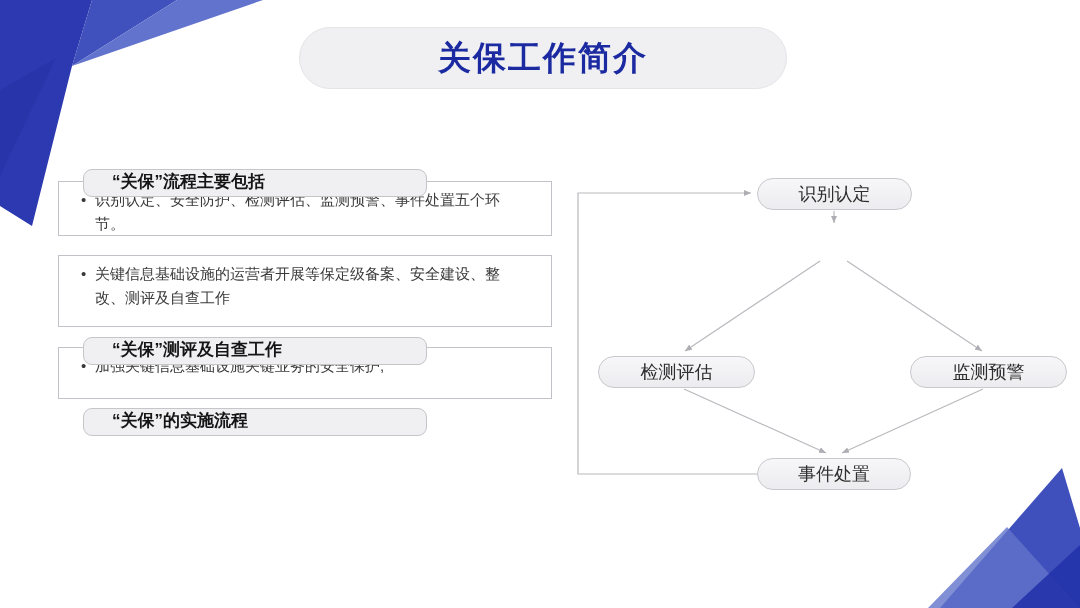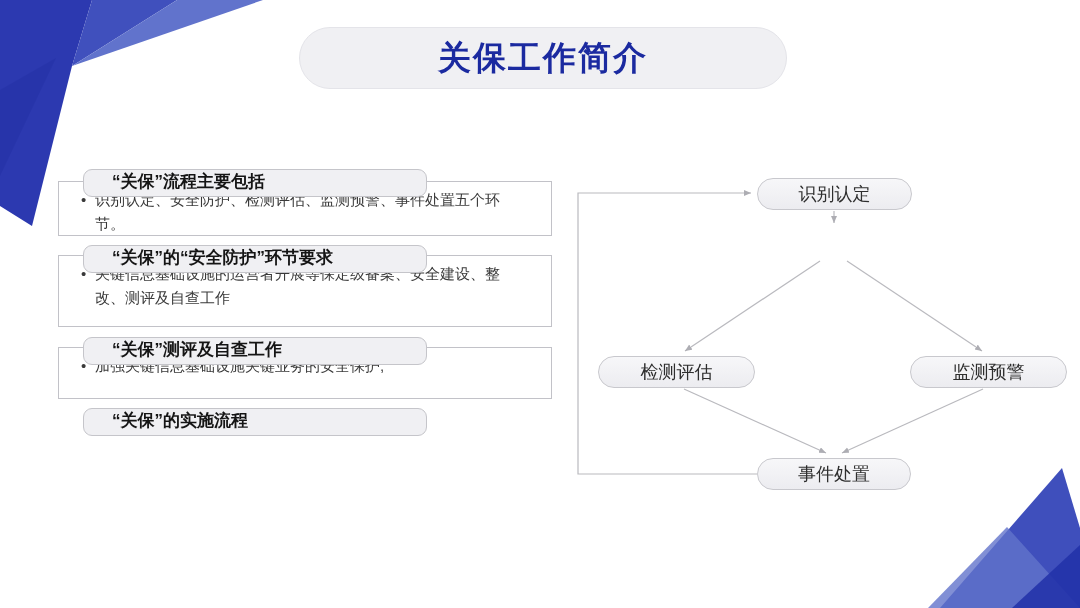--- a/index.html
+++ b/index.html
@@ -85,23 +85,20 @@
     </div>
     <div class="box-header">
       <span class="head-text">“关保”流程主要包括</span>
     </div>
   </div>
 
   <div class="info-box" id="box2">
     <div class="box-body">
       <div class="bullet">关键信息基础设施的运营者开展等保定级备案、安全建设、整改、测评及自查工作</div>
     </div>
-    <div class="box-header">
-      <span class="head-text">“关保”的“安全防护”环节要求</span>
-    </div>
   </div>
 
   <div class="info-box" id="box3">
     <div class="box-body">
       <div class="bullet">加强关键信息基础设施关键业务的安全保护,</div>
     </div>
     <div class="box-header">
       <span class="head-text">“关保”测评及自查工作</span>
     </div>
   </div>

